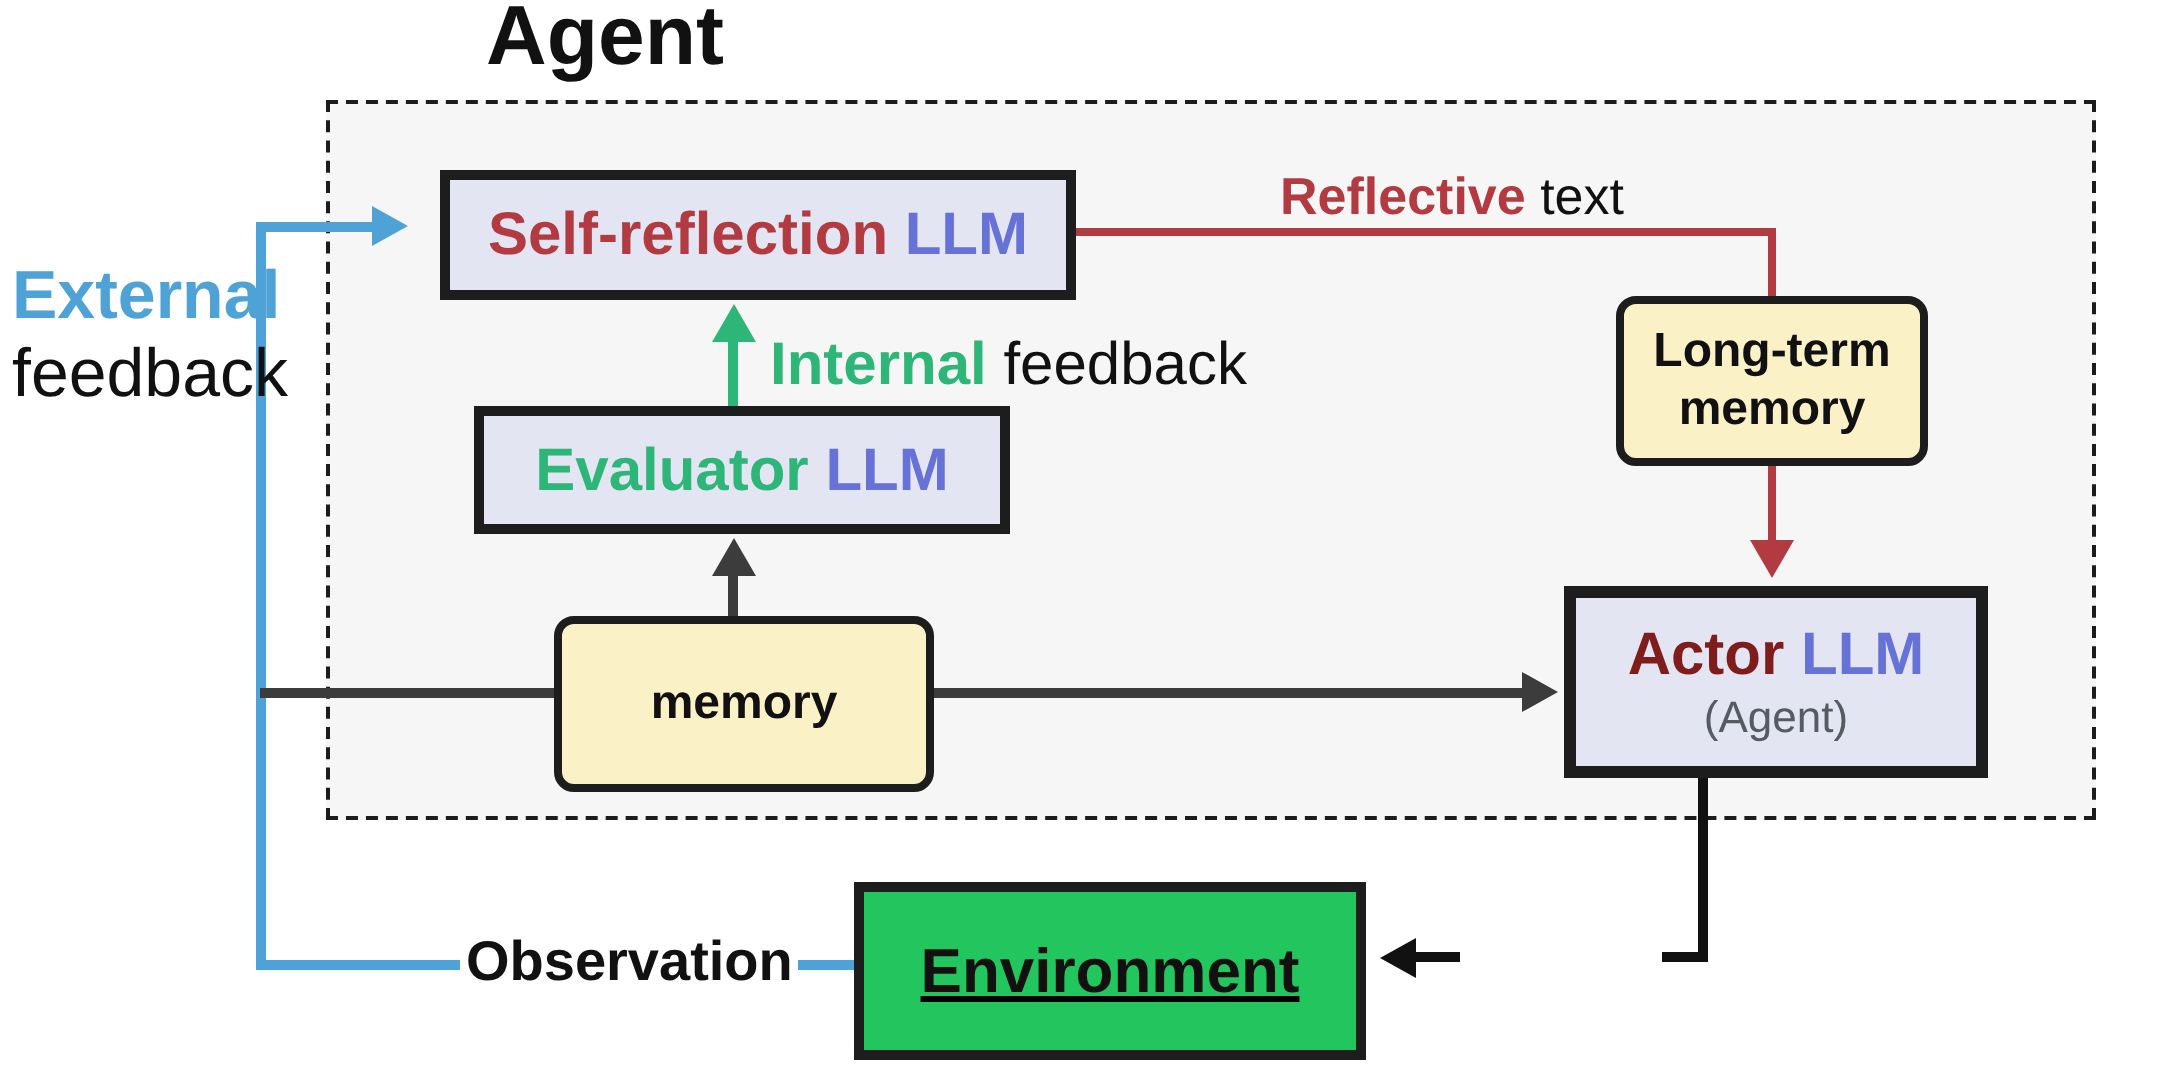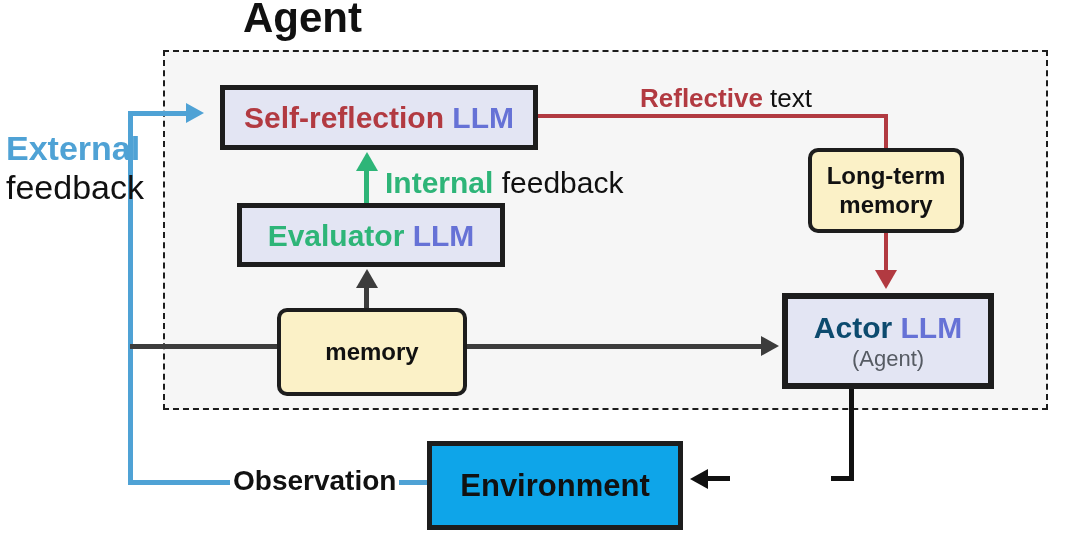--- a/index.html
+++ b/index.html
@@ -6,21 +6,21 @@
   body{font-family:"Liberation Sans","DejaVu Sans",sans-serif;}
   #stage{position:relative;width:1080px;height:540px;background:#ffffff;overflow:hidden;}
 
   
   .agent-frame{position:absolute;left:163px;top:50px;width:885px;height:360px;
     background:#f6f6f6;border:2.5px dashed #1c1c1c;box-sizing:border-box;z-index:0;}
   .node{position:absolute;box-sizing:border-box;display:flex;flex-direction:column;
     align-items:center;justify-content:center;z-index:2;text-align:center;}
   .llm-box{background:#e3e5f3;border:5px solid #1d1d1d;}
   .mem-box{background:#fbf1c7;border:4px solid #1d1d1d;border-radius:10px;}
-  .env-box{background:#0ea5e9;border:5px solid #1d1d1d;}
+  .env-box{background:#22c55e;border:5px solid #1d1d1d;text-decoration:underline;}
 
   .box-title{font-size:30px;font-weight:bold;line-height:1.1;white-space:nowrap;}
   .red-text{color:#b23a41;}
   .green-text{color:#2eb578;}
   .blue-text{color:#4fa2d5;}
   .peri-text{color:#6672d6;}
   .gray-sub{color:#565b63;font-size:22px;font-weight:400;margin-top:2px;}
   .mem-line1{font-size:24px;font-weight:bold;color:#111;line-height:1.2;}
   .mem-line2{font-size:24px;font-weight:700;color:#111;line-height:1.2;}
   .env-label{font-size:31px;font-weight:600;color:#111;}
@@ -103,21 +103,21 @@
     <div class="mem-line2">memory</div>
   </div>
 
   <div class="node mem-box" style="left:808px;top:148px;width:156px;height:85px;">
     <div class="mem-line1">Long-term</div>
     <div class="mem-line2">memory</div>
   </div>
 
   <div class="node llm-box" style="left:782px;top:293px;width:212px;height:96px;border-width:6px;">
     <div class="box-title">
-      <span style="color:#0c4a6e;">Actor </span>
+      <span style="color:#7f1d1d;">Actor </span>
       <span class="peri-text">LLM</span>
     </div>
     <div class="gray-sub">(Agent)</div>
   </div>
 
   <div class="node env-box" style="left:427px;top:441px;width:256px;height:89px;">
     <div class="env-label">Environment</div>
   </div>
 
   <div class="lbl ext-lbl">

